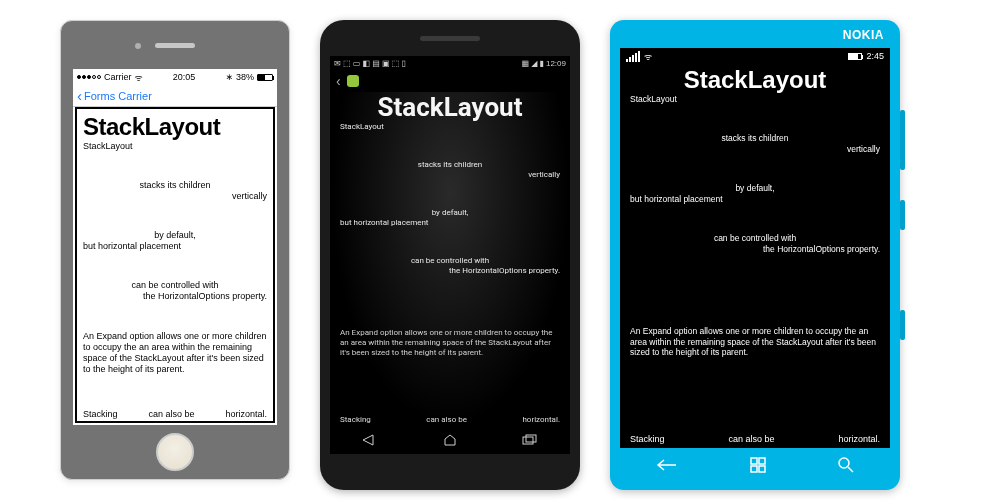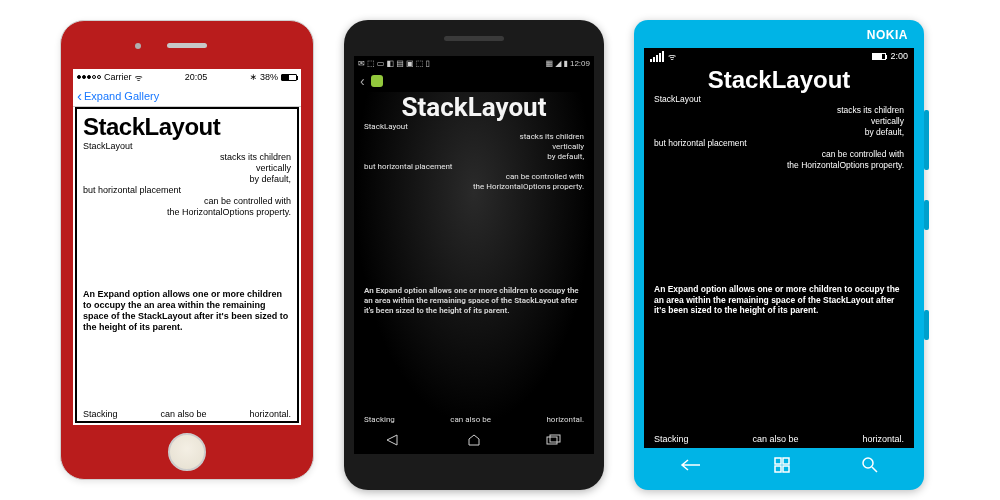--- a/index.html
+++ b/index.html
@@ -8,24 +8,24 @@
     height: 500px;
     background: #fff;
     font-family: -apple-system, "Helvetica Neue", Arial, sans-serif;
     position: relative;
     overflow: hidden;
   }
   .stage { display: flex; gap: 30px; padding: 20px 60px; align-items: flex-start; }
 
   
   .iphone {
-    width: 254px; height: 460px;
+    width: 230px; height: 460px;
     border: 1px solid #d0d0d0;
-    border-radius: 24px;
-    background: #b91c1c;
+    border-radius: 12px;
+    background: #737373;
     position: relative;
     box-shadow: 0 2px 6px rgba(0,0,0,.1);
   }
   .iphone .speaker {
     position: absolute; top: 22px; left: 50%; transform: translateX(-50%);
     width: 40px; height: 5px; background: #c7c7c7; border-radius: 3px;
   }
   .iphone .camera {
     position: absolute; top: 22px; left: 74px;
     width: 6px; height: 6px; background: #b0b0b0; border-radius: 50%;
@@ -59,24 +59,24 @@
   .ios-nav .chev { font-size: 15px; line-height: 1; margin-right: 2px; }
   .ios-content {
     position:absolute; top:38px; left:2px; right:2px; bottom:2px;
     border: 2px solid #000; background:#fff; color:#000;
     padding: 4px 6px 2px 6px; font-size: 9px;
     display:flex; flex-direction:column;
   }
   .ios-content h1 { font-size: 24px; font-weight: 800; letter-spacing:-0.5px; }
   .lines .l { display:block; }
   .lines .start { text-align: left; }
-  .lines .center { text-align: right; }
+  .lines .center { text-align: center; margin-top: 28px; }
   .lines .end { text-align: right; }
   .spacer { flex: 1; }
-  .para { font-size: 9px; line-height: 1.25; font-weight: bold; }
+  .para { font-size: 9px; line-height: 1.25; }
   .hrow { display:flex; justify-content: space-between; font-size:9px; padding-top:4px; }
 
   
   .android {
     width: 260px; height: 470px;
     border-radius: 24px; background:#1b1b1b;
     position: relative;
     box-shadow: 0 2px 8px rgba(0,0,0,.3);
   }
   .android .speaker {
@@ -193,21 +193,21 @@
         <div class="right">
           <span>∗</span>
           <span>38%</span>
           <span class="batt">
               <i></i>
             </span>
         </div>
       </div>
       <div class="ios-nav">
         <span class="chev">‹</span>
-        <span>Expand Gallery</span>
+        <span>Forms Carrier</span>
       </div>
       <div class="ios-content">
         <h1>StackLayout</h1>
         <div class="lines">
           <span class="l start">StackLayout</span>
           <span class="l center">stacks its children</span>
           <span class="l end">vertically</span>
           <span class="l center">by default,</span>
           <span class="l start">but horizontal placement</span>
           <span class="l center">can be controlled with</span>
@@ -296,21 +296,21 @@
               <i></i>
               <i></i>
               <i></i>
             </span>
           <span>ᯤ</span>
         </div>
         <div class="right">
           <span class="batt">
               <i></i>
             </span>
-          <span>2:00</span>
+          <span>2:45</span>
         </div>
       </div>
       <div class="wp-content">
         <h1>StackLayout</h1>
         <div class="lines">
           <span class="l start">StackLayout</span>
           <span class="l center">stacks its children</span>
           <span class="l end">vertically</span>
           <span class="l center">by default,</span>
           <span class="l start">but horizontal placement</span>

